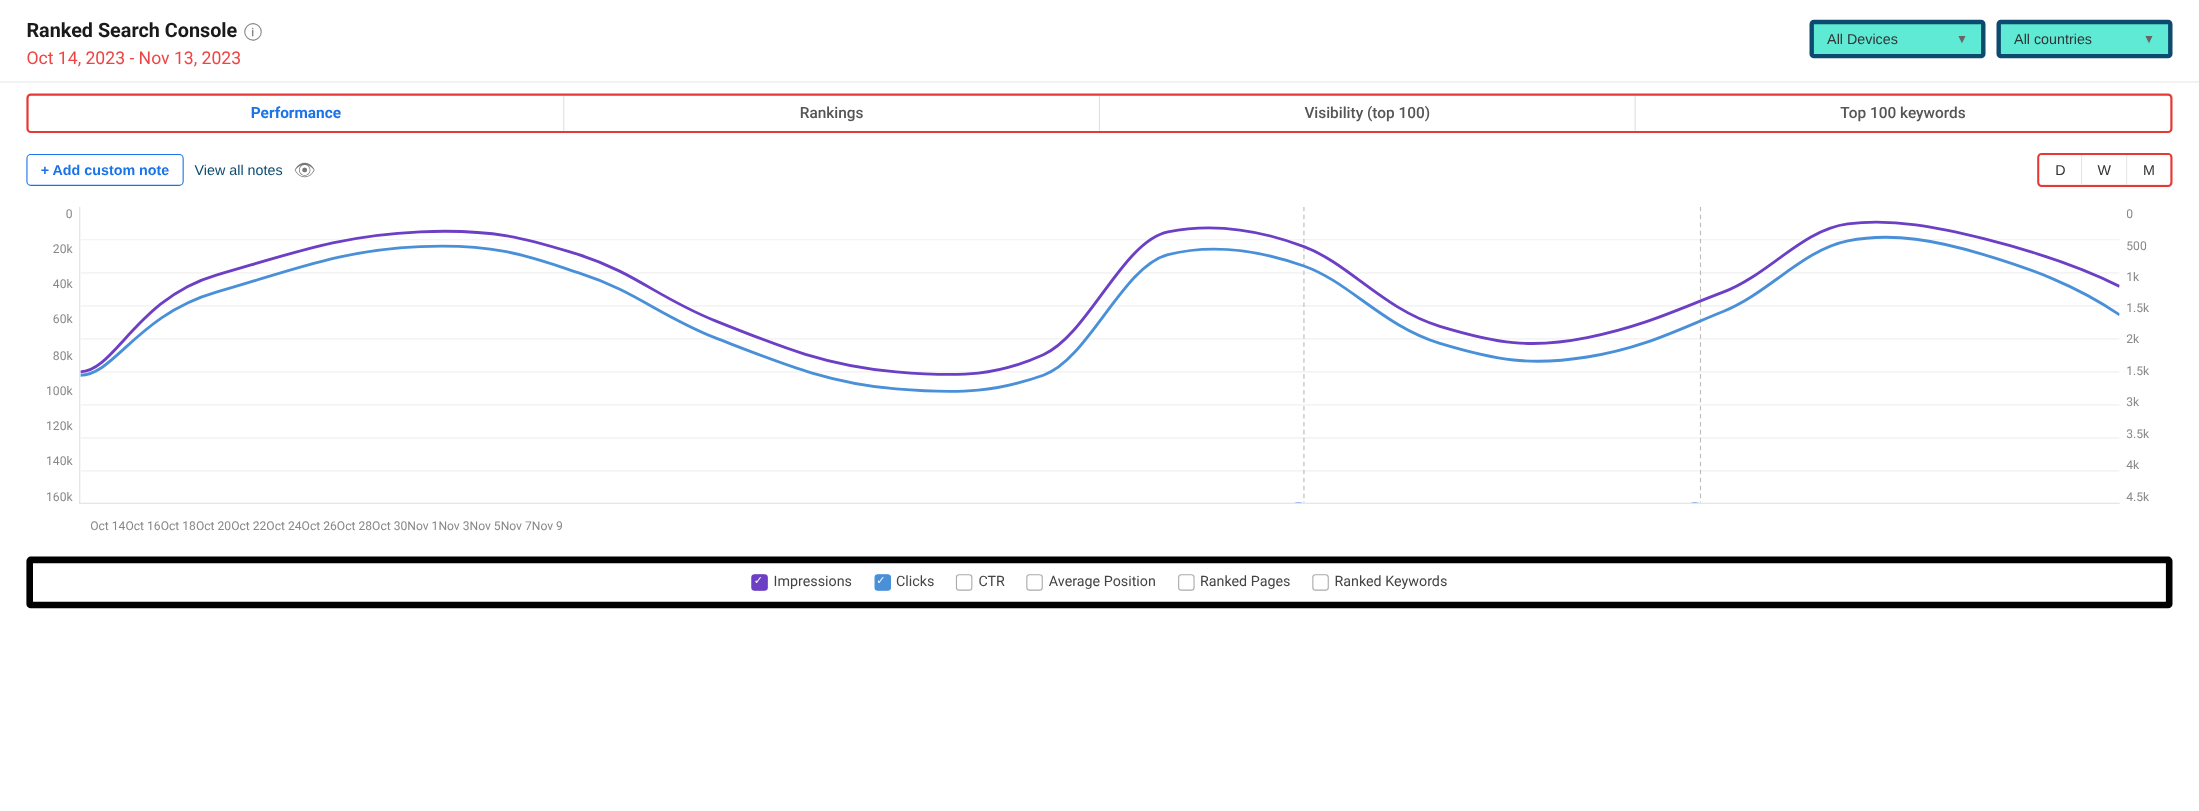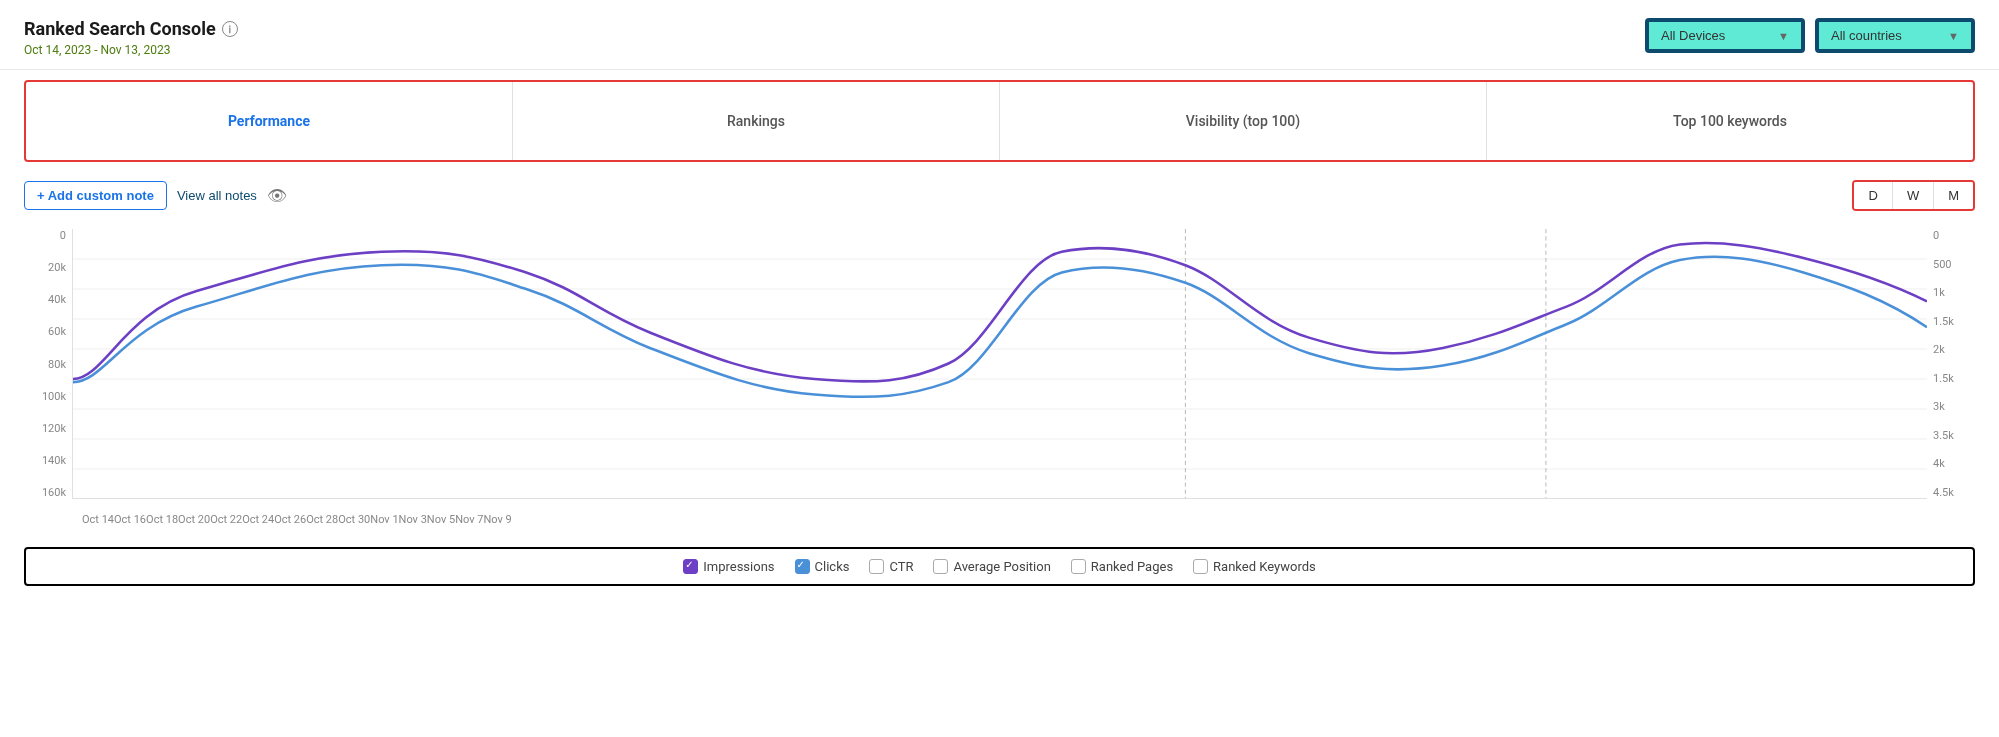--- a/index.html
+++ b/index.html
@@ -26,21 +26,21 @@
       border: 1.5px solid #888;
       border-radius: 50%;
       display: inline-flex;
       align-items: center;
       justify-content: center;
       font-size: 10px;
       color: #888;
       font-weight: bold;
       cursor: pointer;
     }
-    .date-range { font-size: 12px; color: #4d7c0f; margin-top: 4px; }
+    .date-range { font-size: 16px; color: #ef4444; margin-top: 4px; }
     .header-right { display: flex; gap: 10px; align-items: center; }
     .dropdown-btn {
       border: 4px solid #0c4a6e;
       border-radius: 4px;
       padding: 6px 12px;
       background: #5eead4;
       cursor: pointer;
       font-size: 13px;
       display: flex;
       align-items: center;
@@ -53,21 +53,21 @@
 
     .tabs-bar {
       display: flex;
       border: 2px solid #e53935;
       margin: 10px 24px;
       border-radius: 4px;
       overflow: hidden;
     }
     .tab-item {
       flex: 1;
-      padding: 31px 10px;
+      padding: 8px 10px;
       text-align: center;
       cursor: pointer;
       font-size: 14px;
       font-weight: 500;
       color: #555;
       border-right: 1px solid #e0e0e0;
       transition: background 0.15s;
     }
     .tab-item:last-child { border-right: none; }
     .tab-item.active { color: #1a73e8; font-weight: 700; }
@@ -183,21 +183,21 @@
       font-size: 11px;
       color: #888;
       padding: 0 10px;
     }
 
     .legend-bar {
       display: flex;
       justify-content: center;
       align-items: center;
       gap: 20px;
-      border: 2px solid #000000;
+      border: 6px solid #000000;
       margin: 8px 24px;
       border-radius: 4px;
       padding: 10px;
     }
     .legend-item {
       display: flex;
       align-items: center;
       gap: 5px;
       font-size: 13px;
       color: #444;

